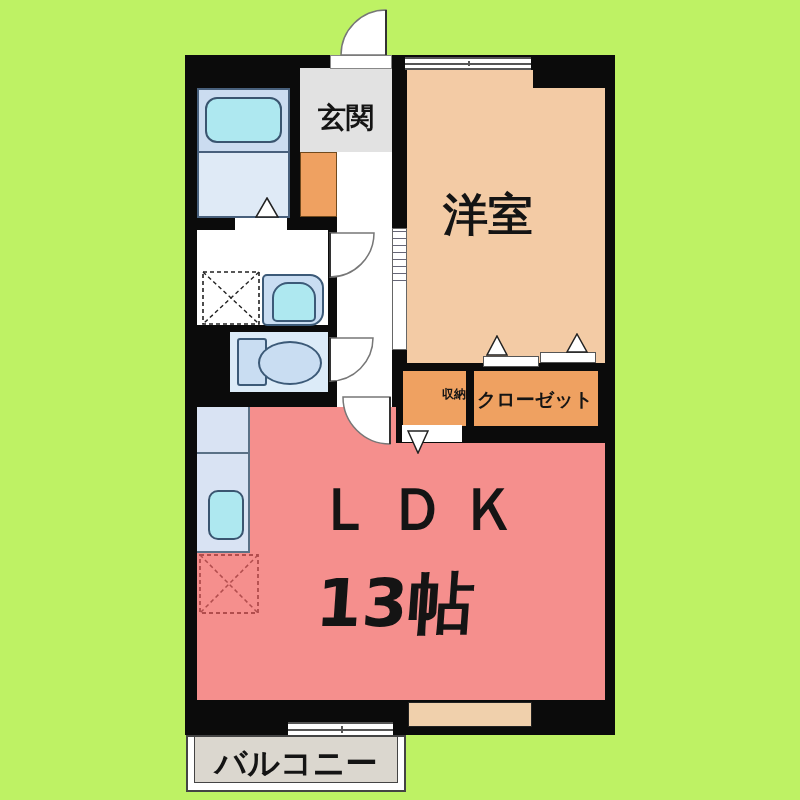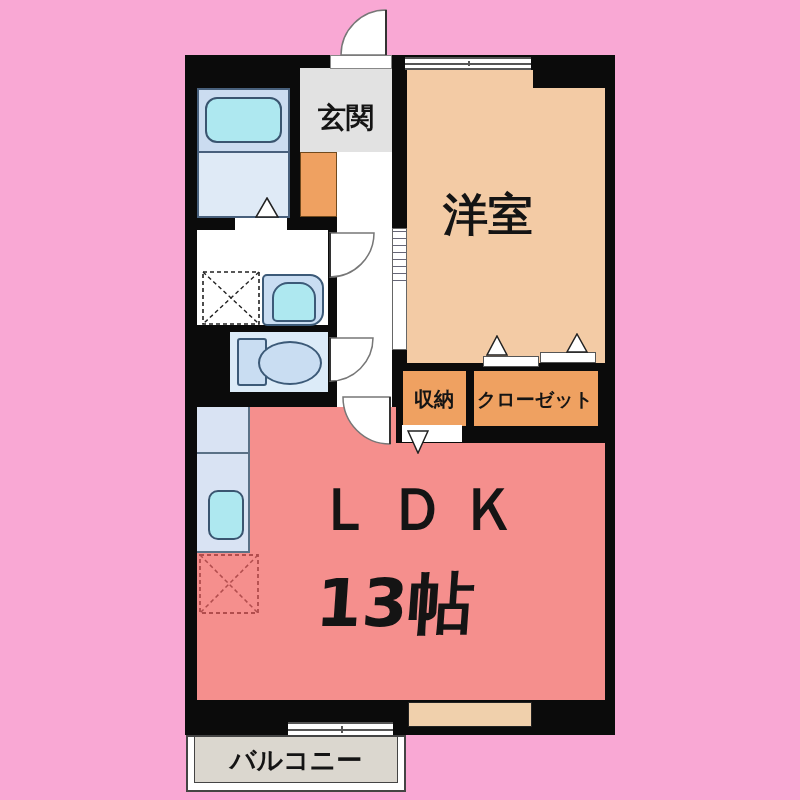--- a/index.html
+++ b/index.html
@@ -1,16 +1,16 @@
 <!DOCTYPE html>
 <html><head>
 <meta charset="utf-8">
 <style>
   html,body{margin:0;padding:0;background:#fff;}
-  #canvas{position:relative;width:800px;height:800px;background:#f9a8d4;overflow:hidden;
+  #canvas{position:relative;width:800px;height:800px;background:#bef264;overflow:hidden;
           font-family:"DejaVu Sans",sans-serif;}
   .abs{position:absolute;box-sizing:border-box;}
   .lbl{position:absolute;box-sizing:border-box;color:#141414;font-weight:900;text-align:center;
        line-height:1.1;white-space:nowrap;}
   .window{background:#fff;border-top:2px solid #555;border-bottom:2px solid #555;}
   .window .mid{position:absolute;left:0;top:50%;width:100%;height:2px;margin-top:-1px;background:#555;}
   .window .tick{position:absolute;left:50%;top:18%;width:2px;height:64%;background:#555;}
   .rungs{background:repeating-linear-gradient(180deg,#667 0 1.5px,transparent 1.5px 7px);}
   svg{display:block;}
 </style>
@@ -115,21 +115,21 @@
   </div>
   <div class="abs" style="left:408px;top:702px;width:124px;height:25px;background:#f0d0ac;border:1px solid #222;"></div>
 
   <div class="abs" style="left:186px;top:735px;width:220px;height:57px;background:#fff;border:2px solid #444;"></div>
   <div class="abs" style="left:194px;top:736px;width:204px;height:47px;background:#dbd7cf;border:1px solid #444;"></div>
 
   <div class="lbl" style="left:300px;top:103px;width:92px;font-size:28px;">玄関</div>
 
   <div class="lbl" style="left:443px;top:190px;width:120px;text-align:left;font-size:45px;">洋室</div>
 
-  <div class="lbl" style="left:396px;top:388px;width:76px;font-size:20px;">収納</div>
+  <div class="lbl" style="left:416px;top:388px;width:76px;font-size:12px;">収納</div>
   <div class="lbl" style="left:230px;top:478px;width:390px;font-size:58px;letter-spacing:14px;">ＬＤＫ</div>
 
   <div class="lbl" style="left:468px;top:389px;width:134px;font-size:19px;">クローゼット</div>
   <div class="lbl" style="left:230px;top:568px;width:330px;font-size:66px;transform:skewX(-4deg);">13帖</div>
 
-  <div class="lbl" style="left:194px;top:746px;width:204px;font-size:26px;">バルコニー</div>
+  <div class="lbl" style="left:194px;top:746px;width:204px;font-size:32px;">バルコニー</div>
 
 </div>
 
 </body></html>

